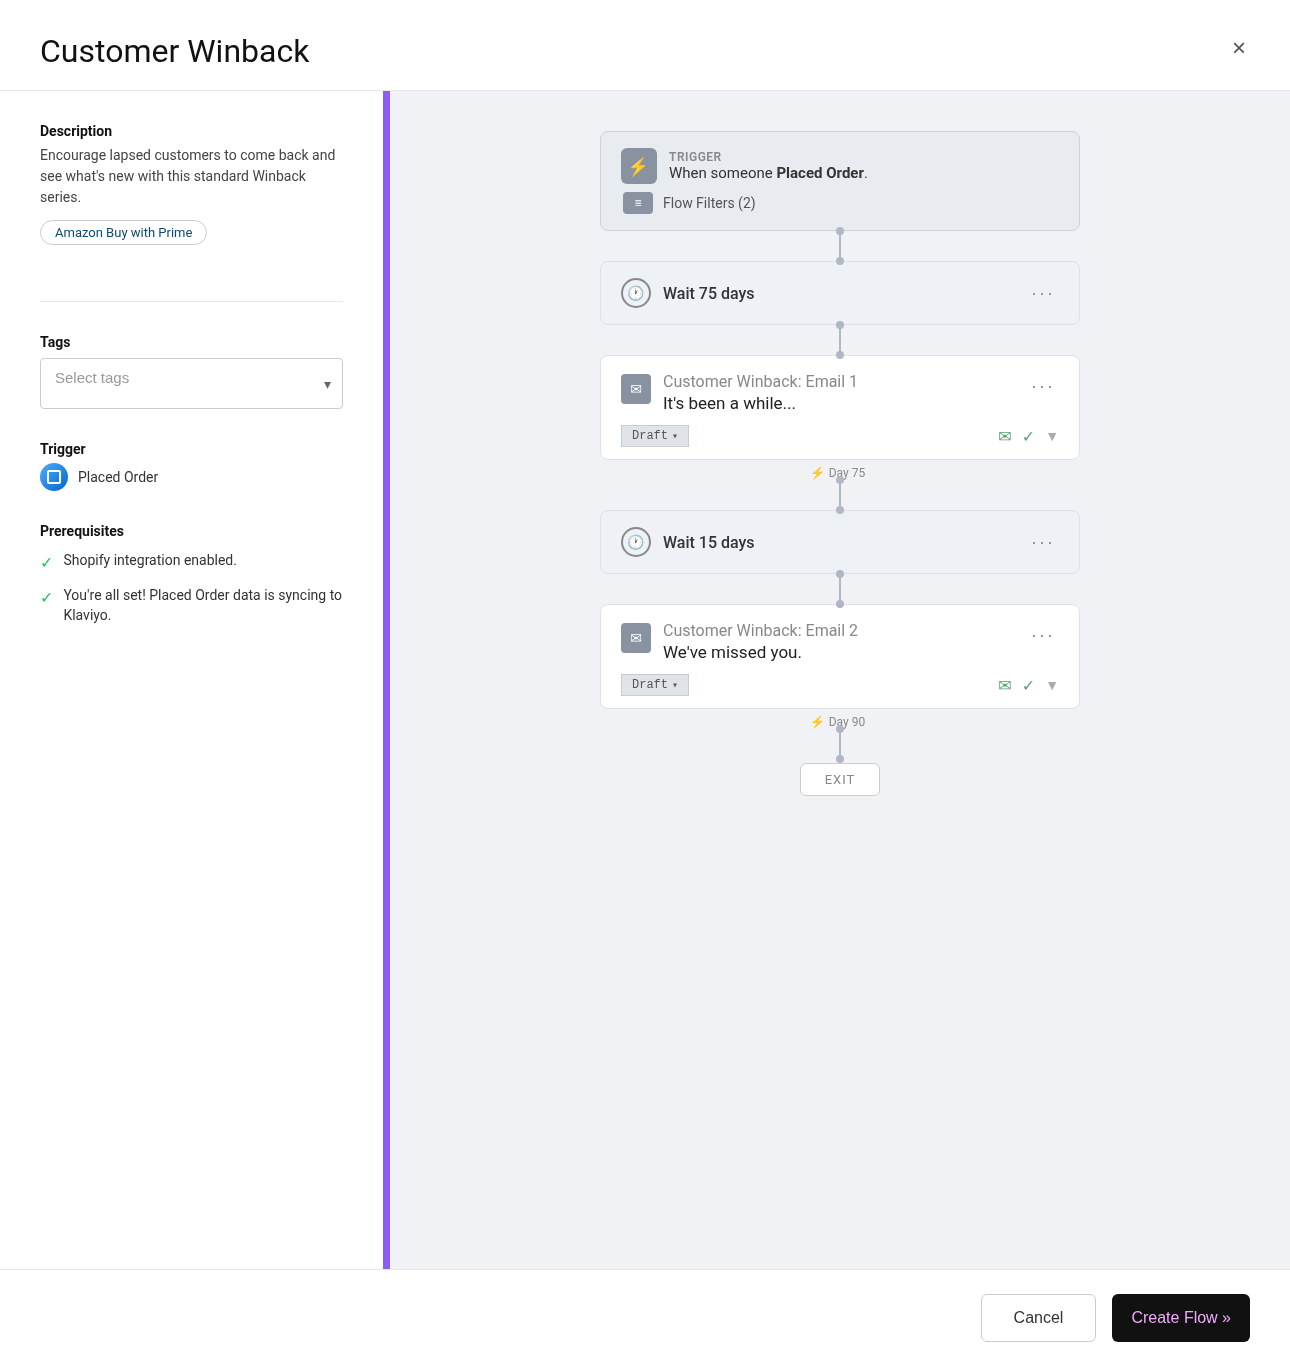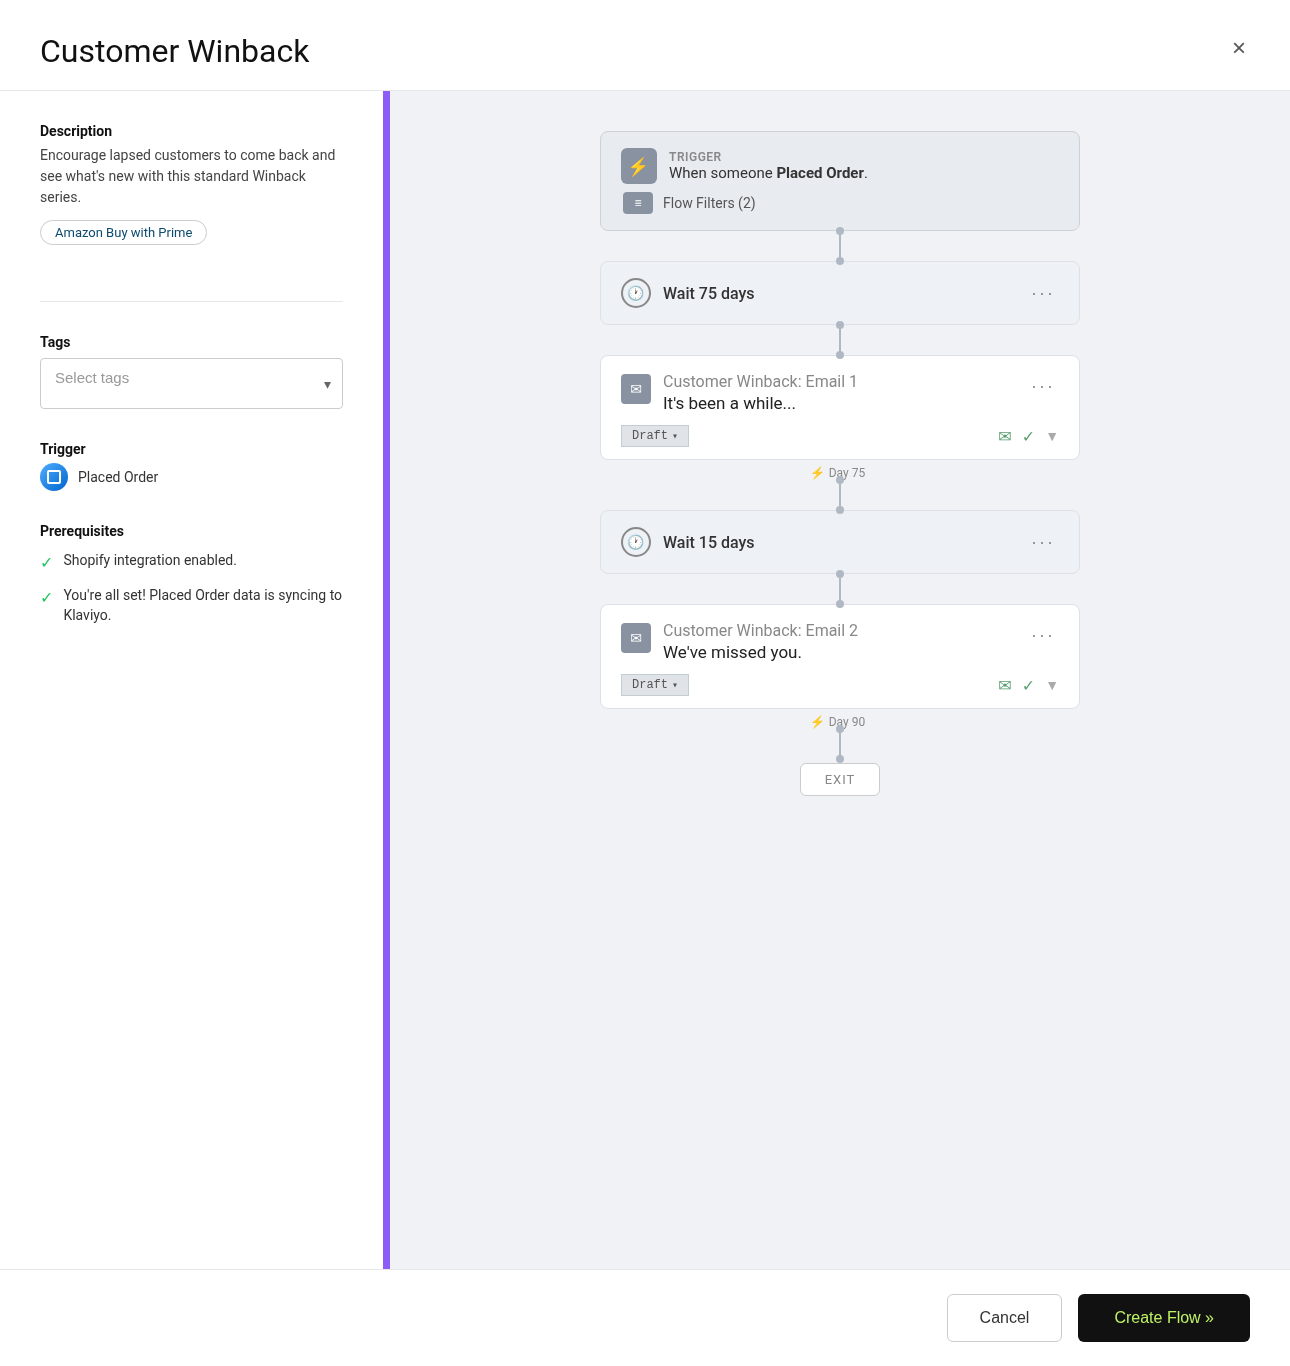--- a/index.html
+++ b/index.html
@@ -483,26 +483,26 @@
       border: 1px solid #ccc;
       border-radius: 6px;
       background: #fff;
       font-size: 16px;
       color: #333;
       cursor: pointer;
       font-weight: 500;
     }
 
     .btn-create {
-      padding: 14px 36px;
+      padding: 14px 19px;
       border: none;
       border-radius: 6px;
       background: #111;
       font-size: 16px;
-      color: #bef264;
+      color: #f0abfc;
       cursor: pointer;
       font-weight: 500;
     }
   </style>
 </head>
 <body>
 
 <div class="modal">
 
   <div class="modal-header">

